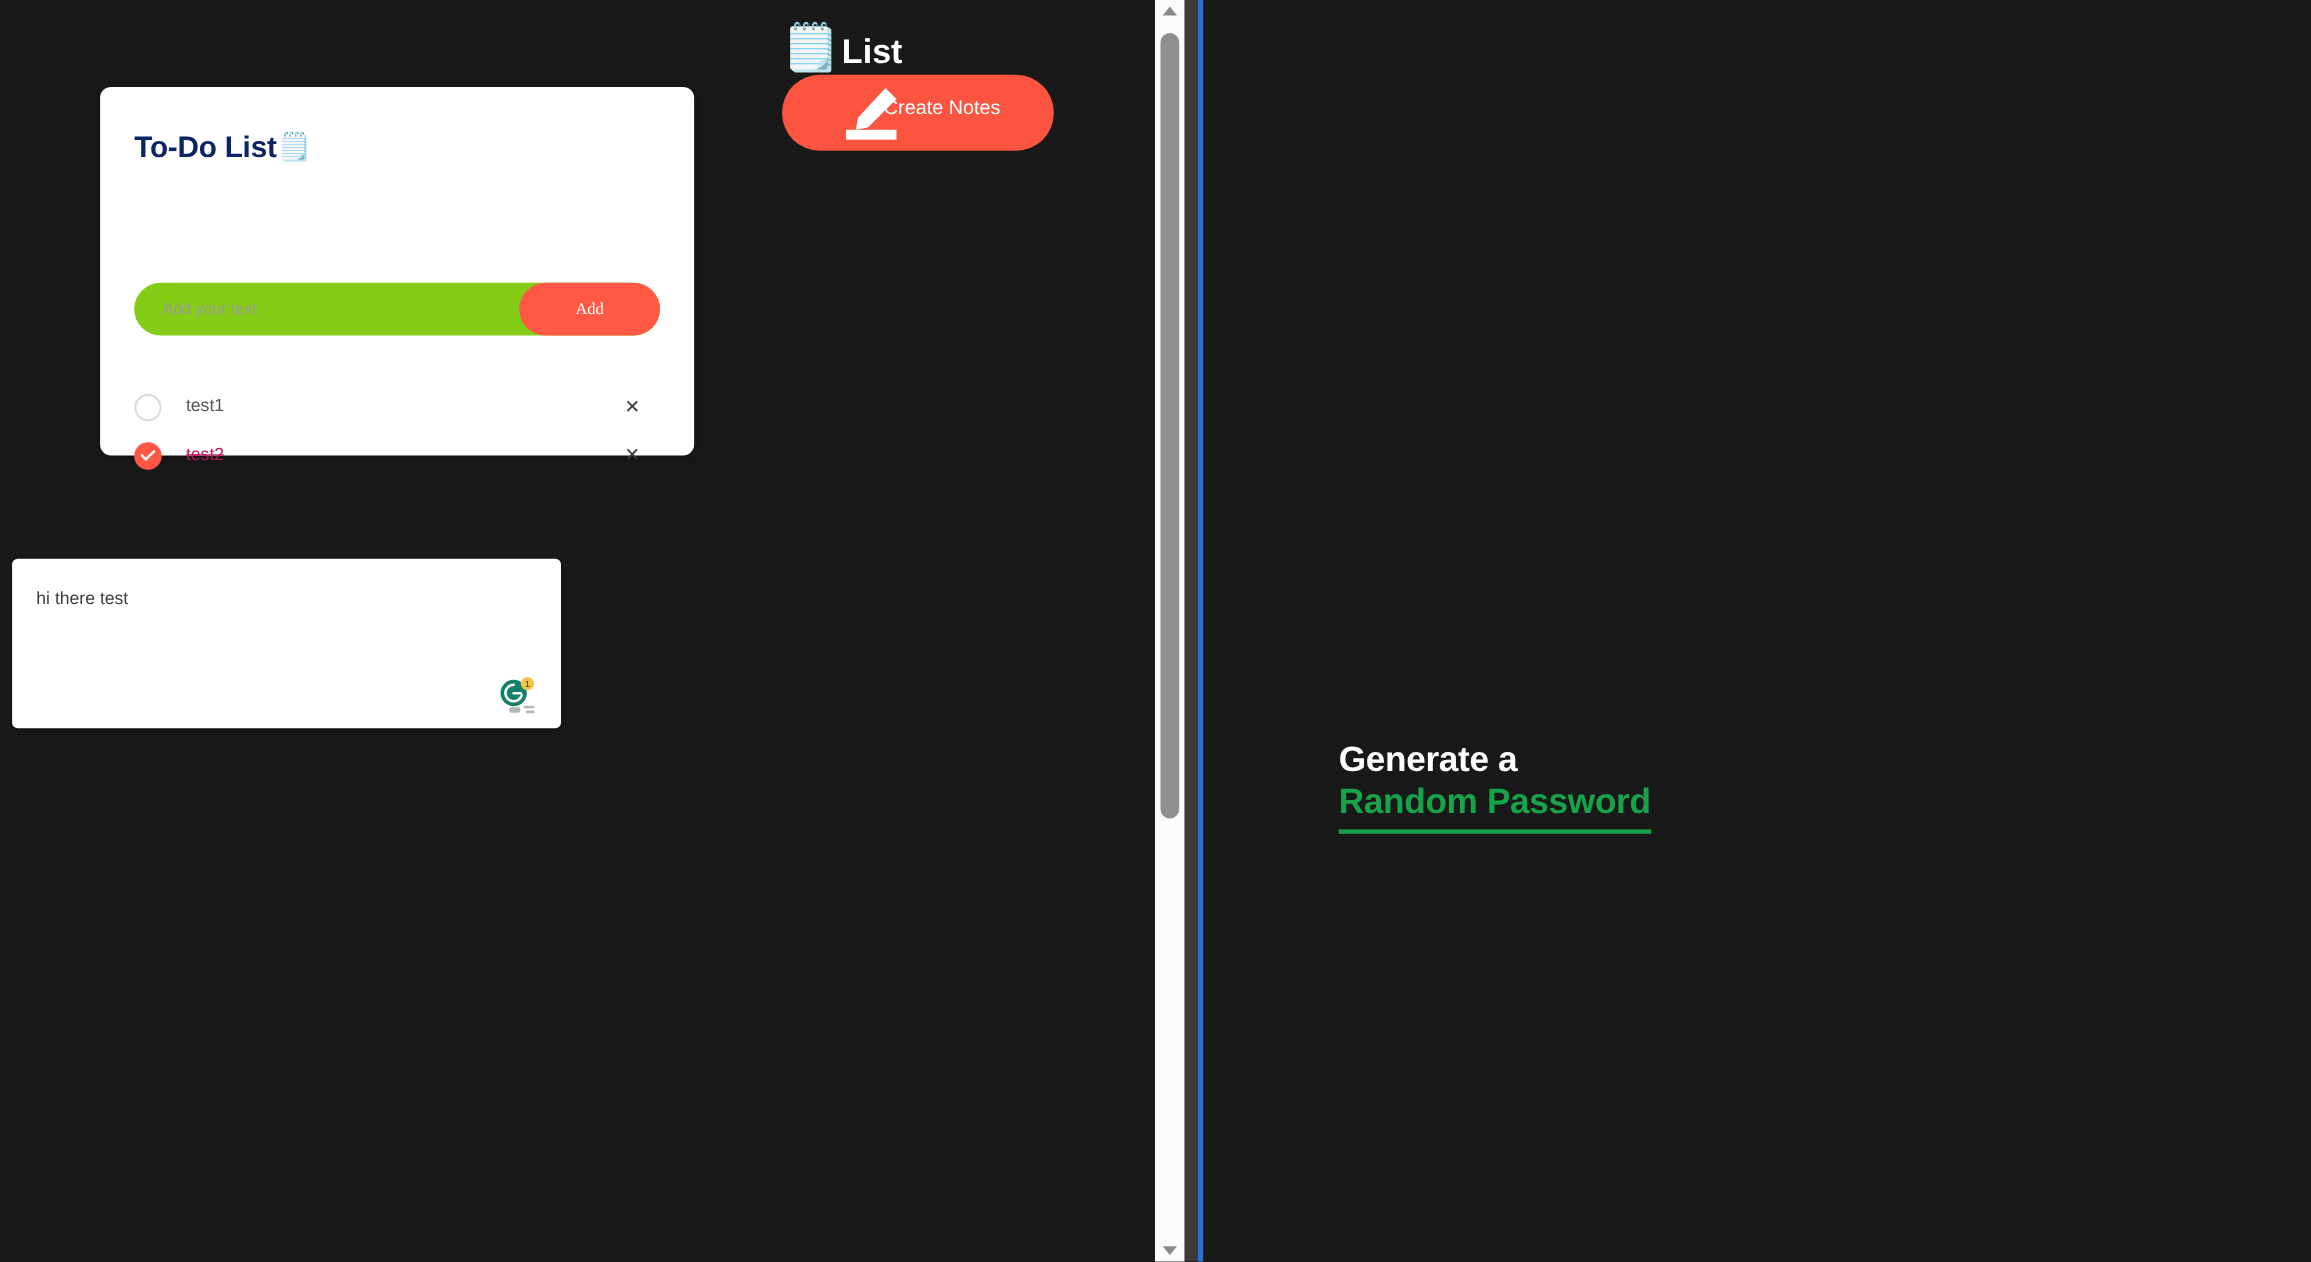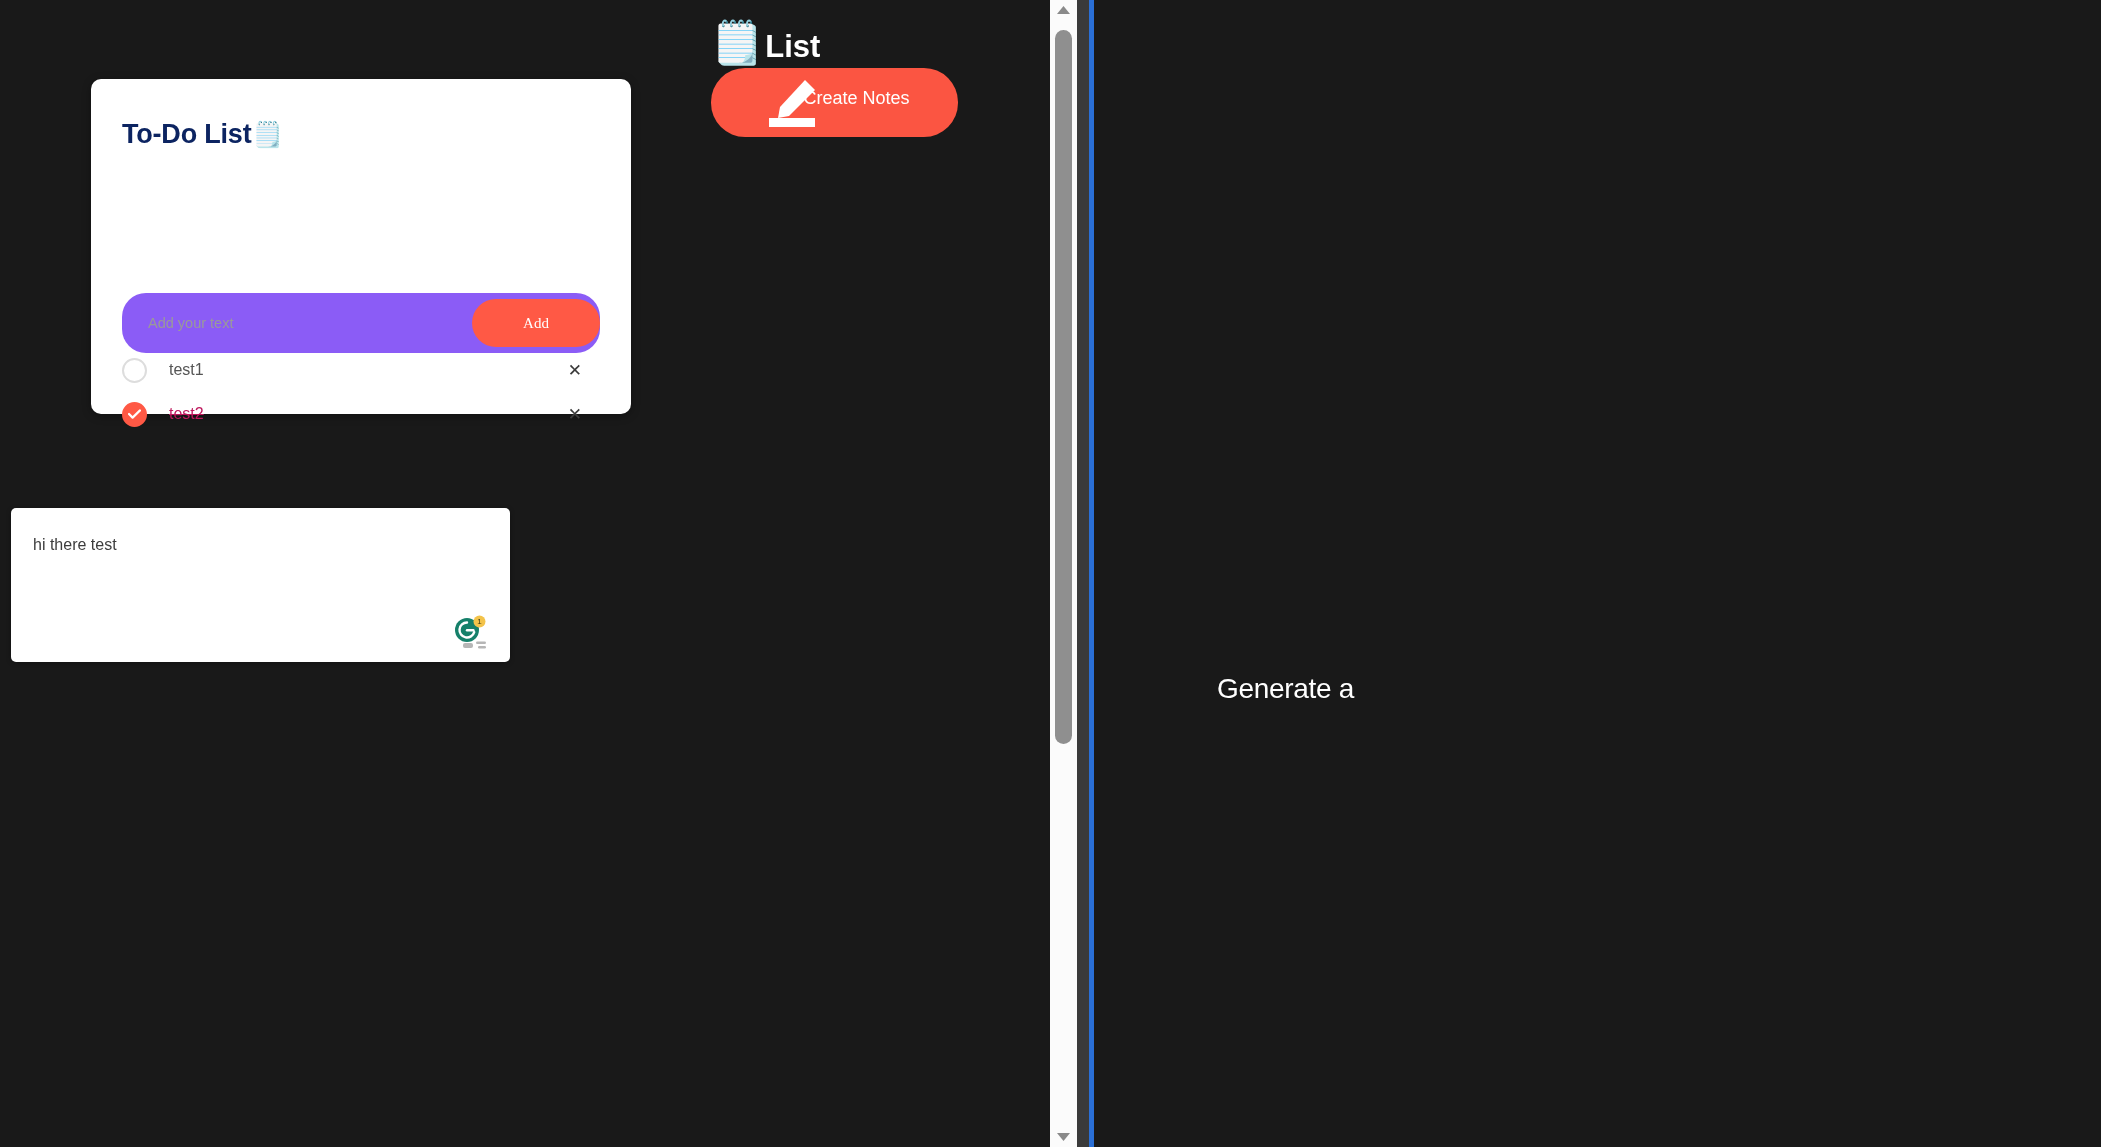--- a/index.html
+++ b/index.html
@@ -28,23 +28,23 @@
   .todo-title {
     position: absolute; left: 31px; top: 40px;
     font-size: 27px; font-weight: bold; color: #0c2461;
     letter-spacing: -0.2px; white-space: nowrap;
     display: flex; align-items: center; gap: 1px;
   }
   .todo-title .emoji { font-size: 25px; line-height: 1; }
 
   .todo-inputrow {
     position: absolute; left: 31px; top: 178px;
-    width: 478px; height: 60px;
-    background: #8b5cf6; border-radius: 24px;
-    display: flex; align-items: center; margin-top: 36px;
+    width: 478px; height: 48px;
+    background: #84cc16; border-radius: 24px;
+    display: flex; align-items: center;
   }
   .todo-input {
     flex: 1; border: 0; outline: none; background: transparent;
     font-family: "Liberation Sans", sans-serif;
     font-size: 14.5px; color: #2b2b2b; padding-left: 26px;
   }
   .todo-input::placeholder { color: #9a9a9a; }
   .todo-add-btn {
     width: 128px; height: 48px; border: 0; cursor: pointer;
     background: #ff5945; border-radius: 24px;
@@ -136,22 +136,23 @@
   .pane-gap { position: absolute; left: 1077px; top: 0; width: 12px; height: 1147px; background: #3a3a3a; }
   .pane-divider { position: absolute; left: 1089px; top: 0; width: 5px; height: 1147px; background: #2a6fd6; }
 
   
   .right-pane {
     position: absolute; left: 1094px; top: 0;
     width: 1007px; height: 1147px; background: #191919;
   }
   .pw-heading {
     position: absolute; left: 123px; top: 672px;
-    font-size: 28px; line-height: 1.18; letter-spacing: -0.3px;
-    font-family: "Liberation Sans", sans-serif;
+    font-size: 32px; line-height: 1.18; letter-spacing: -0.3px;
+    font-family: "Liberation Sans", sans-serif;
+    font-weight: bold;
   }
   .pw-heading .l1 { color: #ffffff; display: block; }
   .pw-heading .l2 {
     color: #16a34a; display: inline-block;
     border-bottom: 4px solid #16a34a; padding-bottom: 6px;
   }
   .pw-field {
     position: absolute; left: 123px; top: 826px;
     width: 700px; height: 89px;
     background: #ffffff; border-radius: 7px;
@@ -256,18 +257,19 @@
         <path d="M7.5 9 L14 1 L1 1 Z" fill="#8a8a8a"></path>
       </svg>
     </div>
   </div>
   <div class="pane-gap"></div>
   <div class="pane-divider"></div>
 
   <div class="right-pane">
     <div class="pw-heading">
       <span class="l1">Generate a</span>
+      <span class="l2">Random Password</span>
     </div>
   </div>
 
 
 
 </div>
 
 </body></html>

